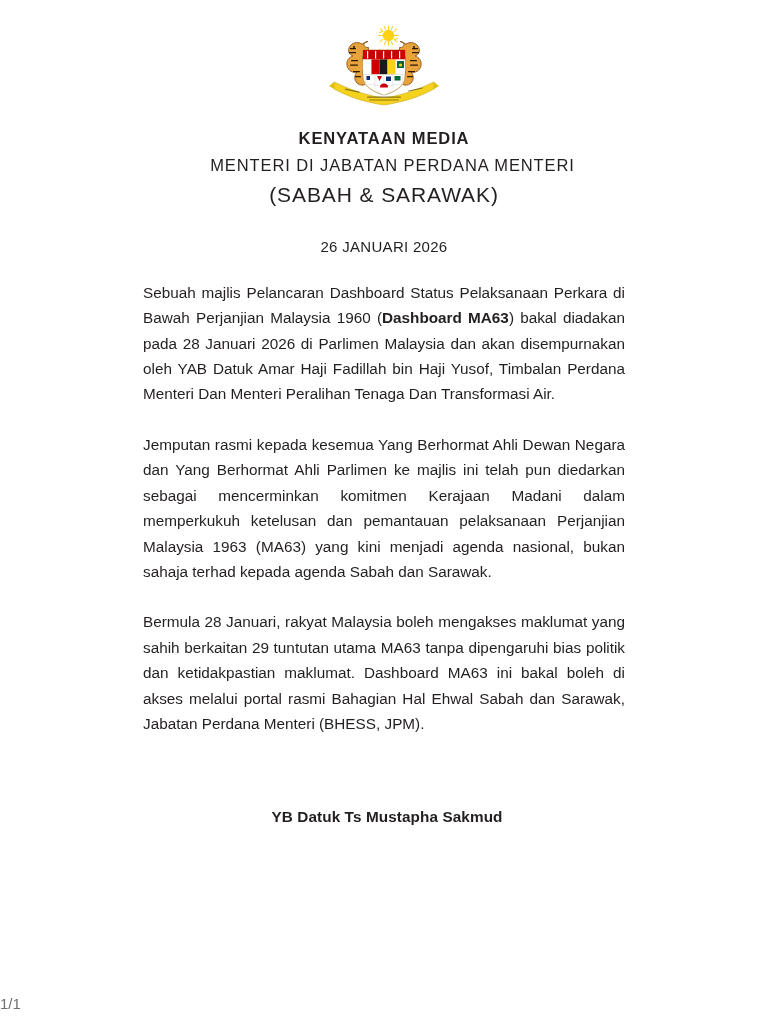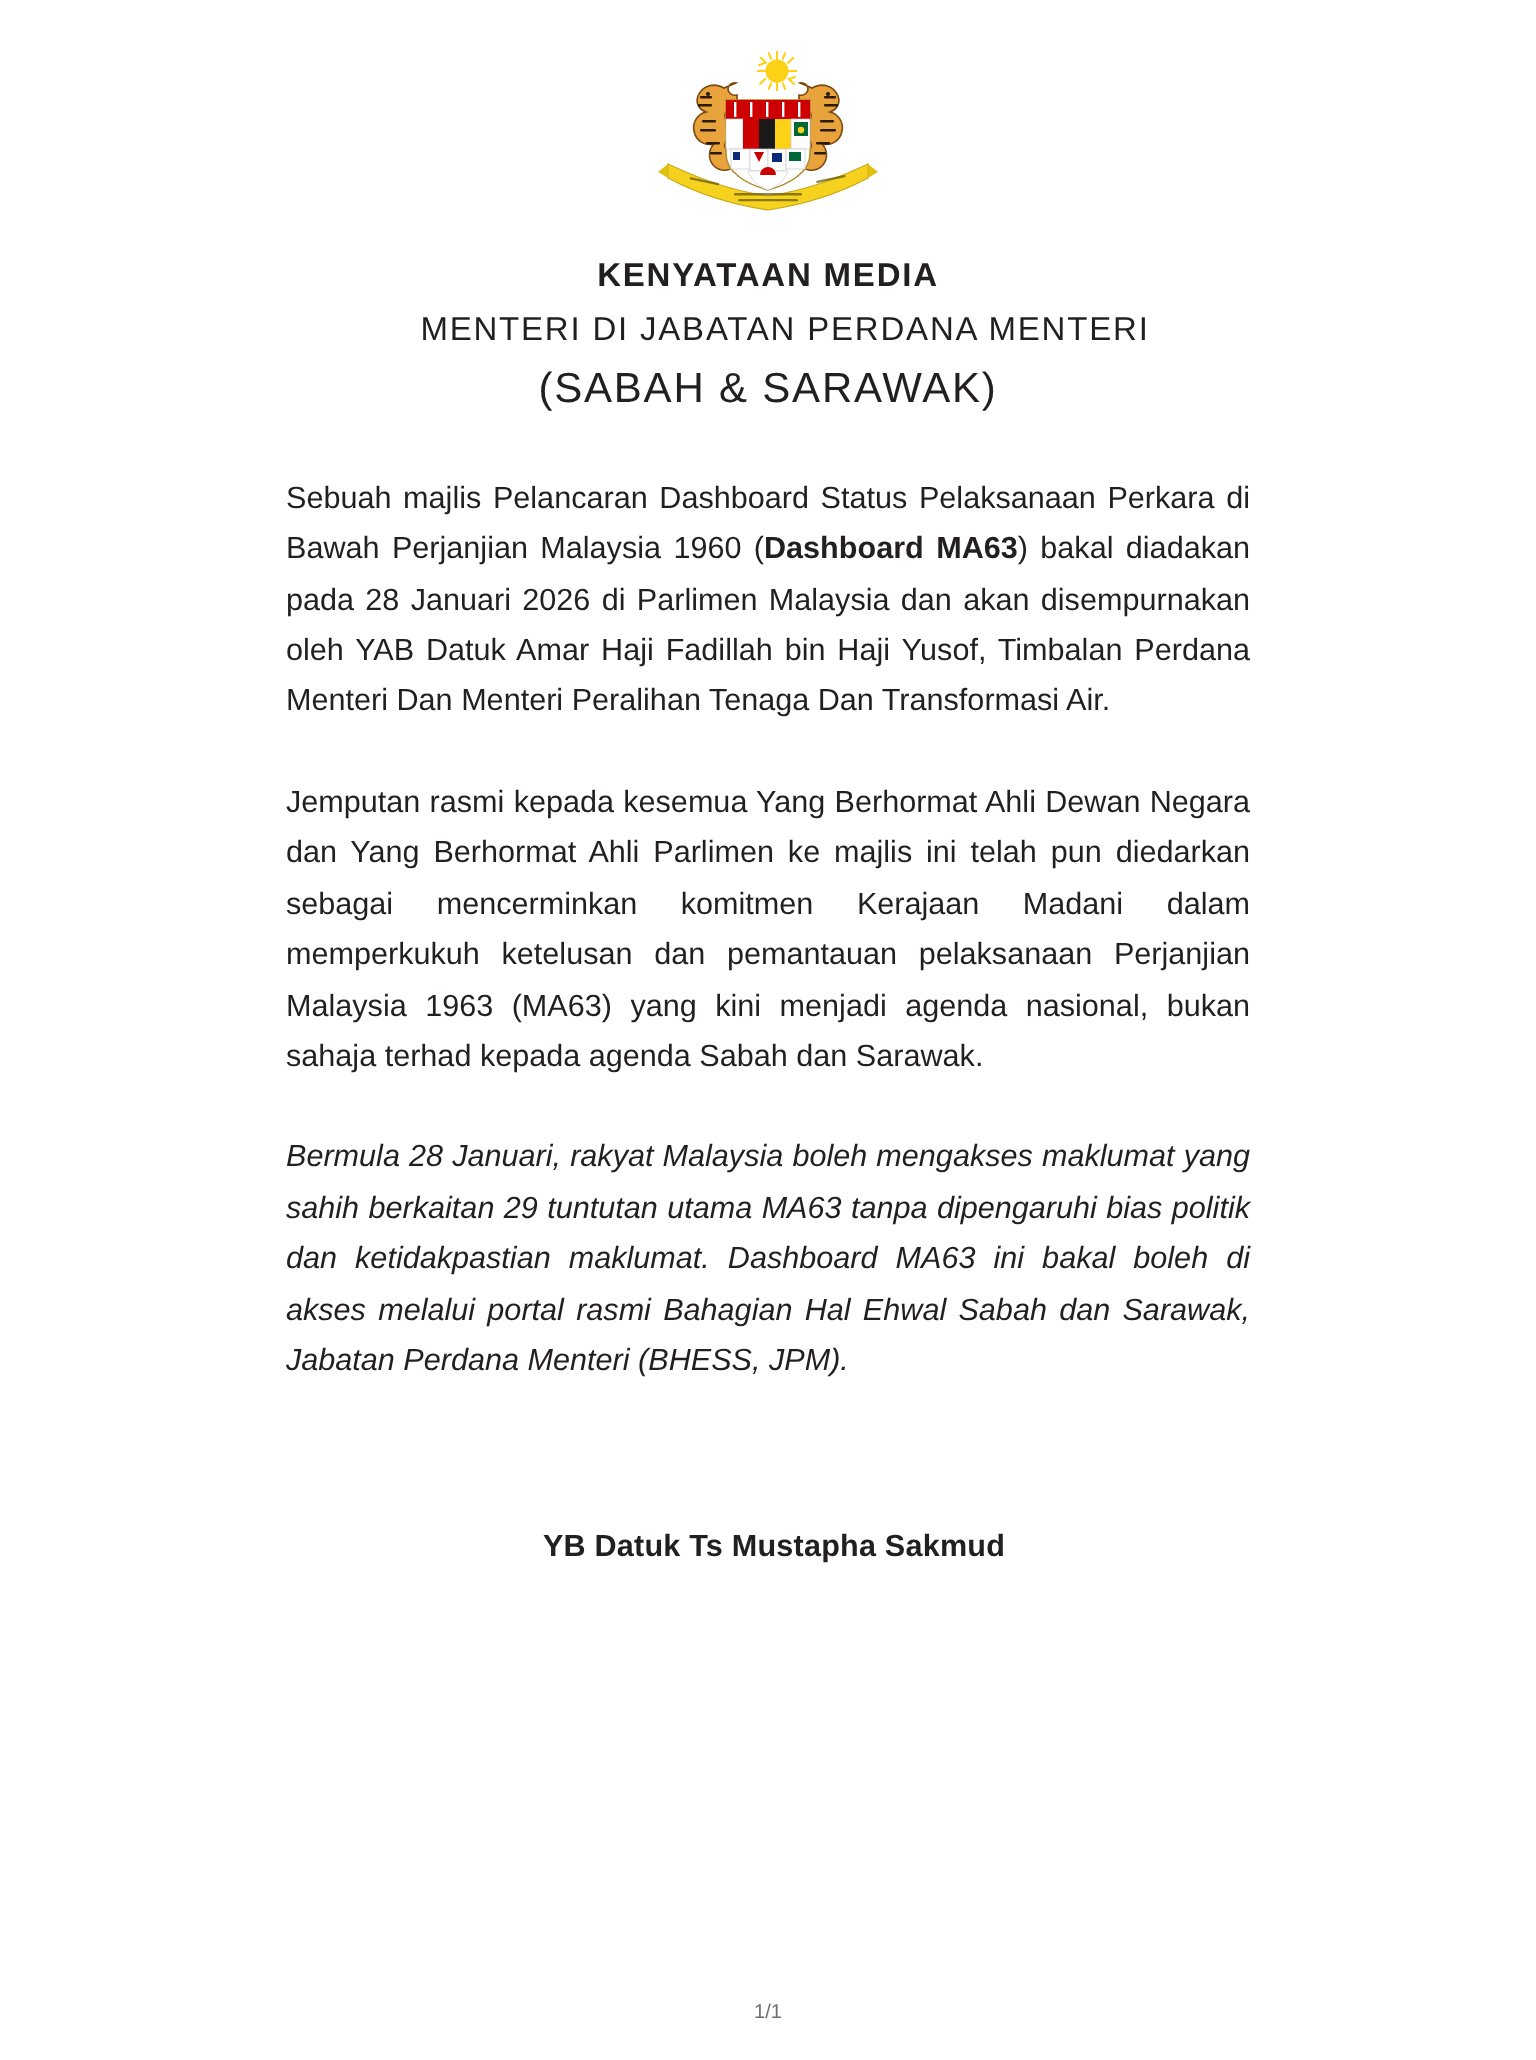--- a/index.html
+++ b/index.html
@@ -82,43 +82,42 @@
     margin-top: 25px;
   }
   .para {
     text-align: justify;
     text-justify: inter-word;
     font-size: 15.3px;
     line-height: 25.4px;
     color: #231f20;
     margin: 0 0 25px 0;
   }
-  .para:last-child { margin-bottom: 0; font-style: italic; }
+  .para:last-child { margin-bottom: 0; }
   .para b { font-weight: bold; }
 
   .signature {
     width: 482px;
     margin: 16px auto;
     margin-top: 72px;
     font-size: 15.3px;
     font-weight: bold;
     color: #231f20;
     text-align: center;
     letter-spacing: 0.1px;
     padding-left: 6px;
     box-sizing: border-box;
   }
 
   .footer {
     position: absolute;
     left: 0;
     right: 0;
     bottom: 18px;
-    text-align: center;
-    font-size: 10px;
+    font-size: 15px;
     color: #6f6f6f;
   }
 </style>
 </head>
 <body>
 
 <div class="page">
 
   <div class="crest-wrap">
     <svg class="crest" viewBox="0 0 260 176">
@@ -217,20 +216,21 @@
       </g>
     </svg>
   </div>
 
   <div class="heading-block">
     <div class="title-main">KENYATAAN MEDIA</div>
     <div class="title-sub">MENTERI DI JABATAN PERDANA MENTERI</div>
     <div class="title-sub2">(SABAH &amp; SARAWAK)</div>
   </div>
 
+  <div class="date-line">26 JANUARI 2026</div>
 
   <div class="body-block">
     <p class="para"><span>Sebuah majlis Pelancaran Dashboard Status Pelaksanaan Perkara di Bawah Perjanjian Malaysia 1960 (</span><b>Dashboard MA63</b><span>) bakal diadakan pada 28 Januari 2026 di Parlimen Malaysia dan  akan disempurnakan oleh YAB Datuk Amar Haji Fadillah bin Haji Yusof, Timbalan Perdana Menteri Dan Menteri Peralihan Tenaga Dan Transformasi Air.</span></p>
     <p class="para">Jemputan rasmi kepada kesemua Yang Berhormat Ahli Dewan Negara dan Yang Berhormat Ahli Parlimen ke majlis ini telah pun diedarkan sebagai mencerminkan komitmen Kerajaan Madani dalam memperkukuh ketelusan dan pemantauan pelaksanaan Perjanjian Malaysia 1963 (MA63) yang kini menjadi agenda nasional, bukan sahaja terhad kepada agenda Sabah dan Sarawak.</p>
     <p class="para">Bermula 28 Januari, rakyat Malaysia boleh mengakses maklumat yang sahih berkaitan 29 tuntutan utama MA63 tanpa dipengaruhi bias politik dan ketidakpastian maklumat. Dashboard MA63 ini bakal boleh di akses melalui portal rasmi Bahagian Hal Ehwal Sabah dan Sarawak, Jabatan Perdana Menteri (BHESS, JPM).</p>
   </div>
 
   <div class="signature">YB Datuk Ts Mustapha Sakmud</div>
 
   <div class="footer">1/1</div>

